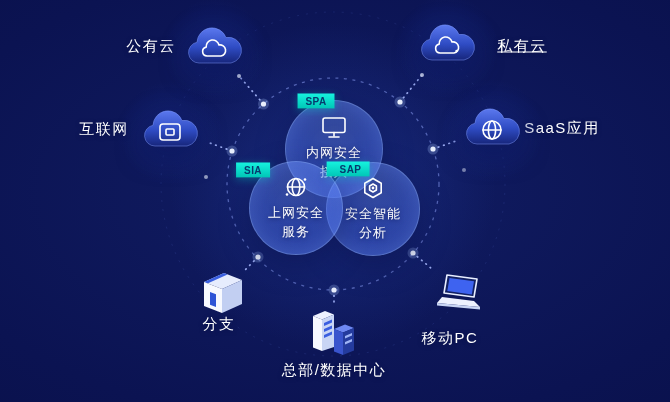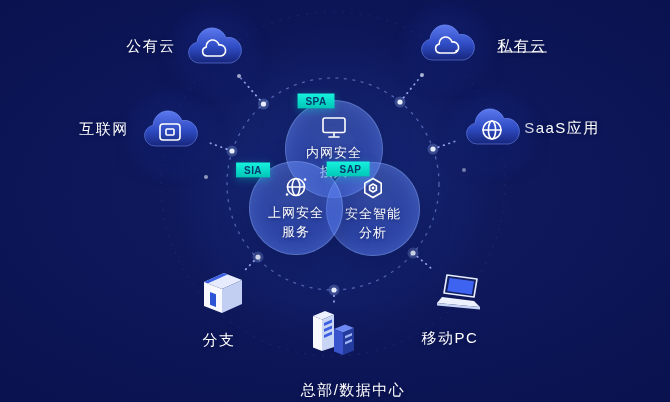--- a/index.html
+++ b/index.html
@@ -178,38 +178,38 @@
   </div>
 
   <div>
     <svg class="pos z2" style="left:222px; top:292px;" width="56" height="50" viewBox="0 0 56 50">
       <polygon points="10,15 30,6 48,13 28,22" fill="#e6ecfd"></polygon>
       <polygon points="10,15 30,6 33.5,7.4 13.5,16.4" fill="#3a5fe0"></polygon>
       <polygon points="10,15 28,22 28,46 10,39" fill="#f7f9ff"></polygon>
       <polygon points="28,22 48,13 48,37 28,46" fill="#c2cff2"></polygon>
       <polygon points="16,25 22,27.3 22,40 16,37.7" fill="#2e54d6"></polygon>
     </svg>
-    <div class="node-label" style="left:219px; top:340px;">分支</div>
+    <div class="node-label" style="left:219px; top:324px;">分支</div>
   </div>
 
   <div>
     <svg class="pos z2" style="left:334px; top:331px;" width="58" height="56" viewBox="0 0 58 56">
       <polygon points="8,13 20,8 29,11.5 17,16.5" fill="#eef2ff"></polygon>
       <polygon points="8,13 17,16.5 17,48 8,44.5" fill="#f7f9ff"></polygon>
       <polygon points="17,16.5 29,11.5 29,44 17,48" fill="#c9d5f4"></polygon>
       <polygon points="19,20 27,16.6 27,19.6 19,23" fill="#3b5fe0"></polygon>
       <polygon points="19,26 27,22.6 27,25.6 19,29" fill="#3b5fe0"></polygon>
       <polygon points="19,32 27,28.6 27,31.6 19,35" fill="#3b5fe0"></polygon>
       <polygon points="29,26 40,21.5 49,25 38,29.5" fill="#6e88f2"></polygon>
       <polygon points="29,26 38,29.5 38,52 29,48.5" fill="#3954cd"></polygon>
       <polygon points="38,29.5 49,25 49,47.5 38,52" fill="#243b9e"></polygon>
       <polygon points="40,33 47,30 47,32.4 40,35.4" fill="#9fb4f5"></polygon>
       <polygon points="40,39 47,36 47,38.4 40,41.4" fill="#9fb4f5"></polygon>
     </svg>
-    <div class="node-label" style="left:353px; top:370px;margin-top:20px;">总部/数据中心</div>
+    <div class="node-label" style="left:334px; top:370px;">总部/数据中心</div>
   </div>
 
   <div>
     <svg class="pos z2" style="left:460px; top:293px;" width="58" height="40" viewBox="0 0 58 40">
       <polygon points="16,2 46,6 43,24 13,20" fill="#122063" stroke="#e8eeff" stroke-width="1.6" stroke-linejoin="round"></polygon>
       <polygon points="18.5,5 43,8.3 40.8,21.5 16.3,17.9" fill="#3e63f0"></polygon>
       <polygon points="11,24 43,28 49,34 6,30" fill="#eef2ff"></polygon>
       <polygon points="6,30 49,34 49,36.5 6,32.5" fill="#c9d5f4"></polygon>
     </svg>
     <div class="node-label" style="left:450px; top:338px;">移动PC</div>

